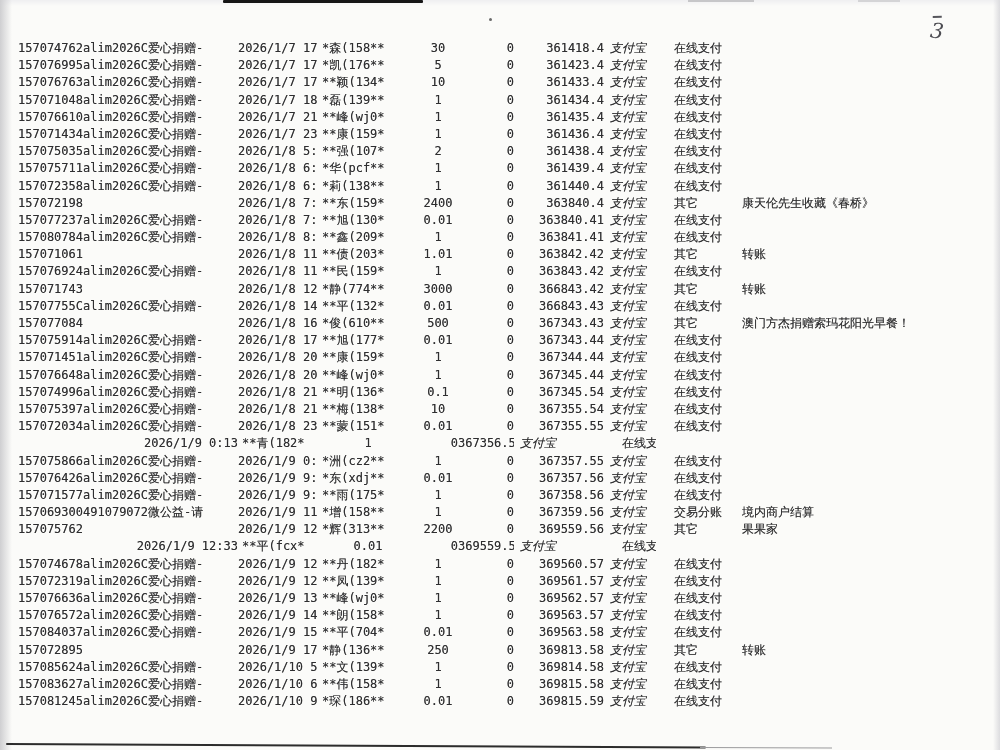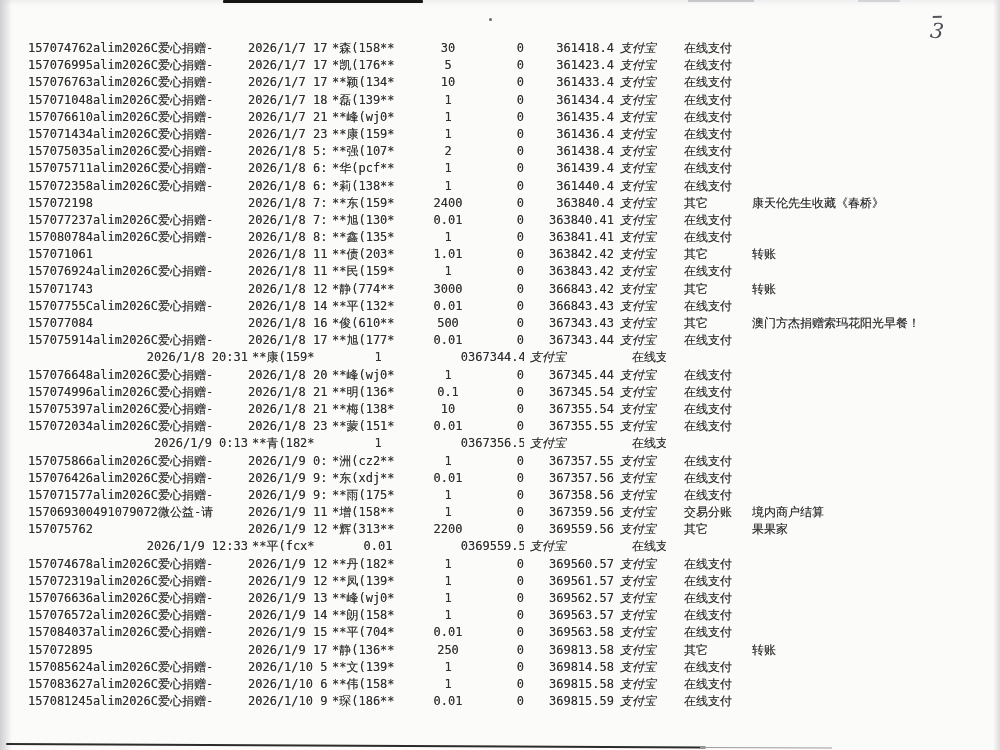--- a/index.html
+++ b/index.html
@@ -32,21 +32,21 @@
   .page-mark{
     position:absolute;left:926px;top:14px;width:22px;height:34px;
     color:#4c4c52;font-family:"DejaVu Serif","Liberation Serif",serif;
     font-size:21px;font-style:italic;transform:rotate(7deg);line-height:26px;text-align:center;
   }
   .page-mark .bar{position:absolute;left:5px;top:2px;width:9px;height:1.6px;background:#56565c;transform:rotate(-8deg);}
   .page-mark .digit{position:relative;top:4px;}
   
   .table{
     position:absolute;left:0;top:40px;width:1000px;
-    padding-left:28px;box-sizing:border-box;
+    padding-left:18px;box-sizing:border-box;
     color:#2e2e30;font-size:12px;line-height:17.2px;
     text-shadow:0 0 0.5px rgba(40,40,40,0.55);
   }
   .row{
     display:grid;height:17.2px;overflow:hidden;white-space:nowrap;
     grid-template-columns:220px 80px 100px 40px 56px 90px 52px 68px 1fr;
   }
   .c{overflow:hidden;}
   .c-id{text-align:left;}
   .c-dt{text-align:right;}
@@ -206,21 +206,21 @@
     <span class="c c-fee">0</span>
     <span class="c c-bal">363840.41</span>
     <span class="c c-chan">支付宝</span>
     <span class="c c-method">在线支付</span>
     <span class="c c-remark"></span>
   </div>
 
   <div class="row">
     <span class="c c-id">157080784alim2026C爱心捐赠-</span>
     <span class="c c-dt">2026/1/8 8:25</span>
-    <span class="c c-payer">**鑫(135*</span>
+    <span class="c c-payer">**鑫(209*</span>
     <span class="c c-amt">1</span>
     <span class="c c-fee">0</span>
     <span class="c c-bal">363841.41</span>
     <span class="c c-chan">支付宝</span>
     <span class="c c-method">在线支付</span>
     <span class="c c-remark"></span>
   </div>
 
   <div class="row">
     <span class="c c-id">157071061</span>
@@ -288,20 +288,21 @@
     <span class="c c-payer">**旭(177*</span>
     <span class="c c-amt">0.01</span>
     <span class="c c-fee">0</span>
     <span class="c c-bal">367343.44</span>
     <span class="c c-chan">支付宝</span>
     <span class="c c-method">在线支付</span>
     <span class="c c-remark"></span>
   </div>
 
   <div class="row">
+    <span class="c c-id">157071451alim2026C爱心捐赠-</span>
     <span class="c c-dt">2026/1/8 20:31</span>
     <span class="c c-payer">**康(159*</span>
     <span class="c c-amt">1</span>
     <span class="c c-fee">0</span>
     <span class="c c-bal">367344.44</span>
     <span class="c c-chan">支付宝</span>
     <span class="c c-method">在线支付</span>
     <span class="c c-remark"></span>
   </div>
 

